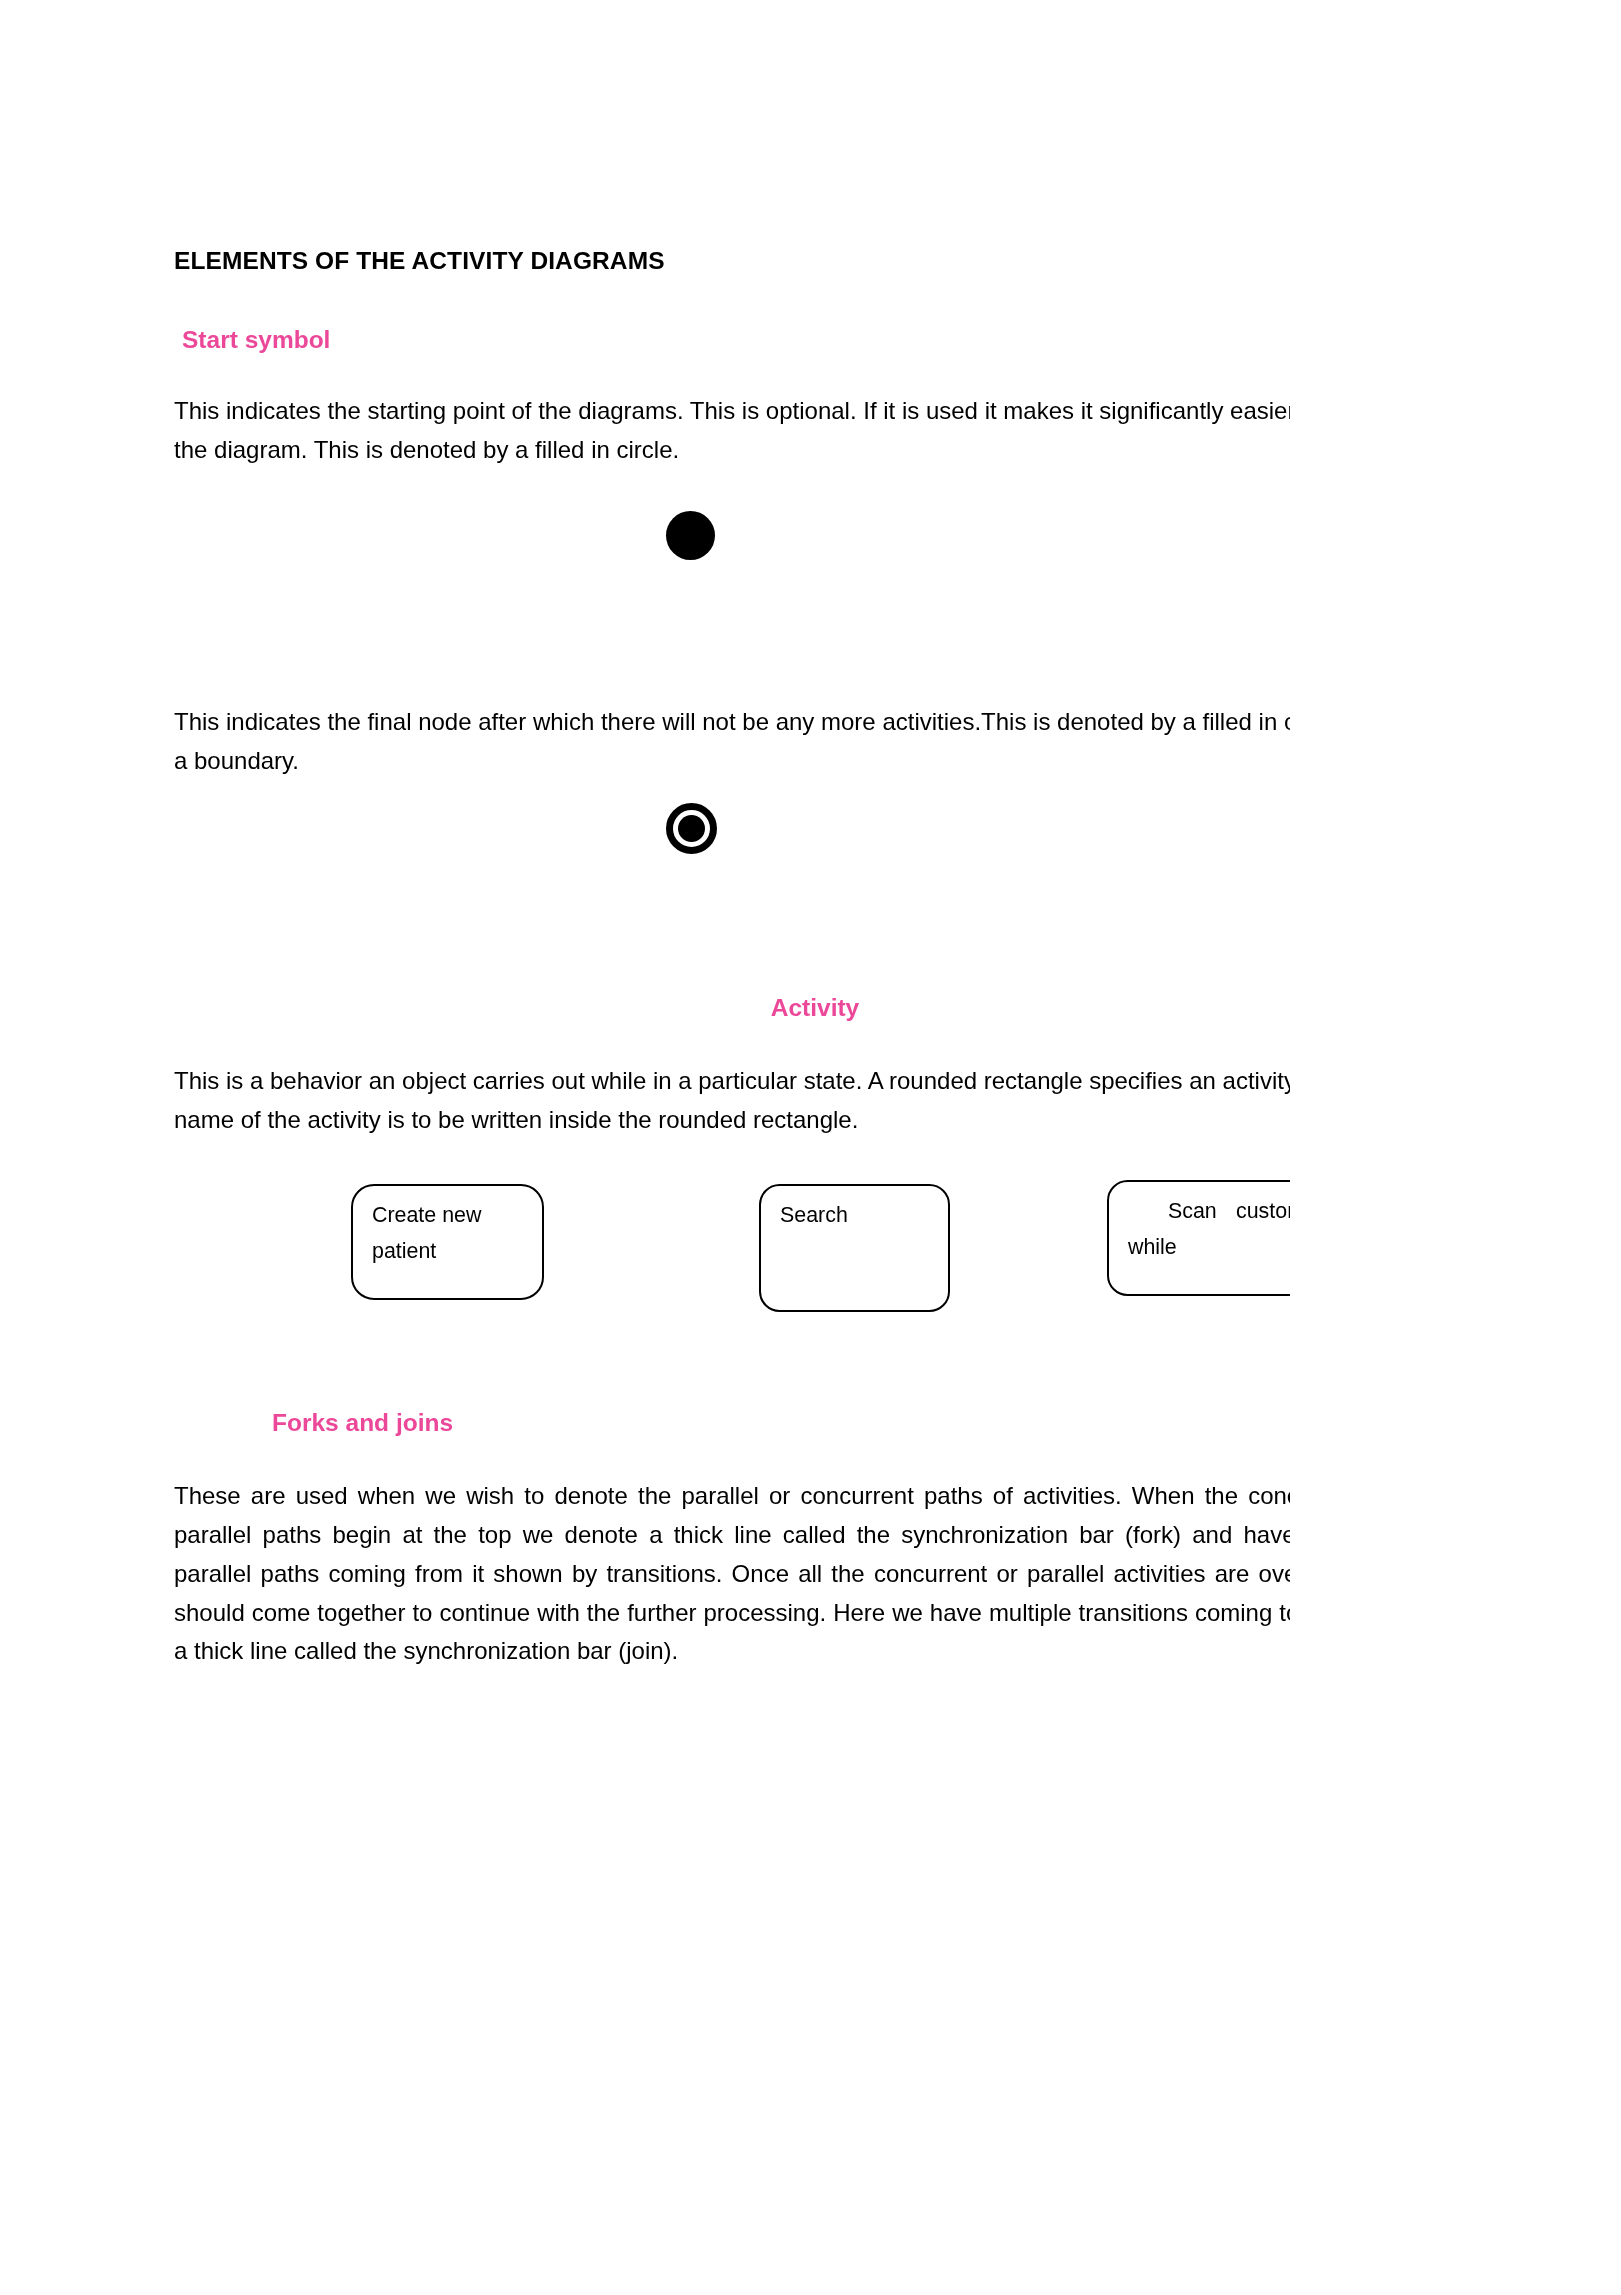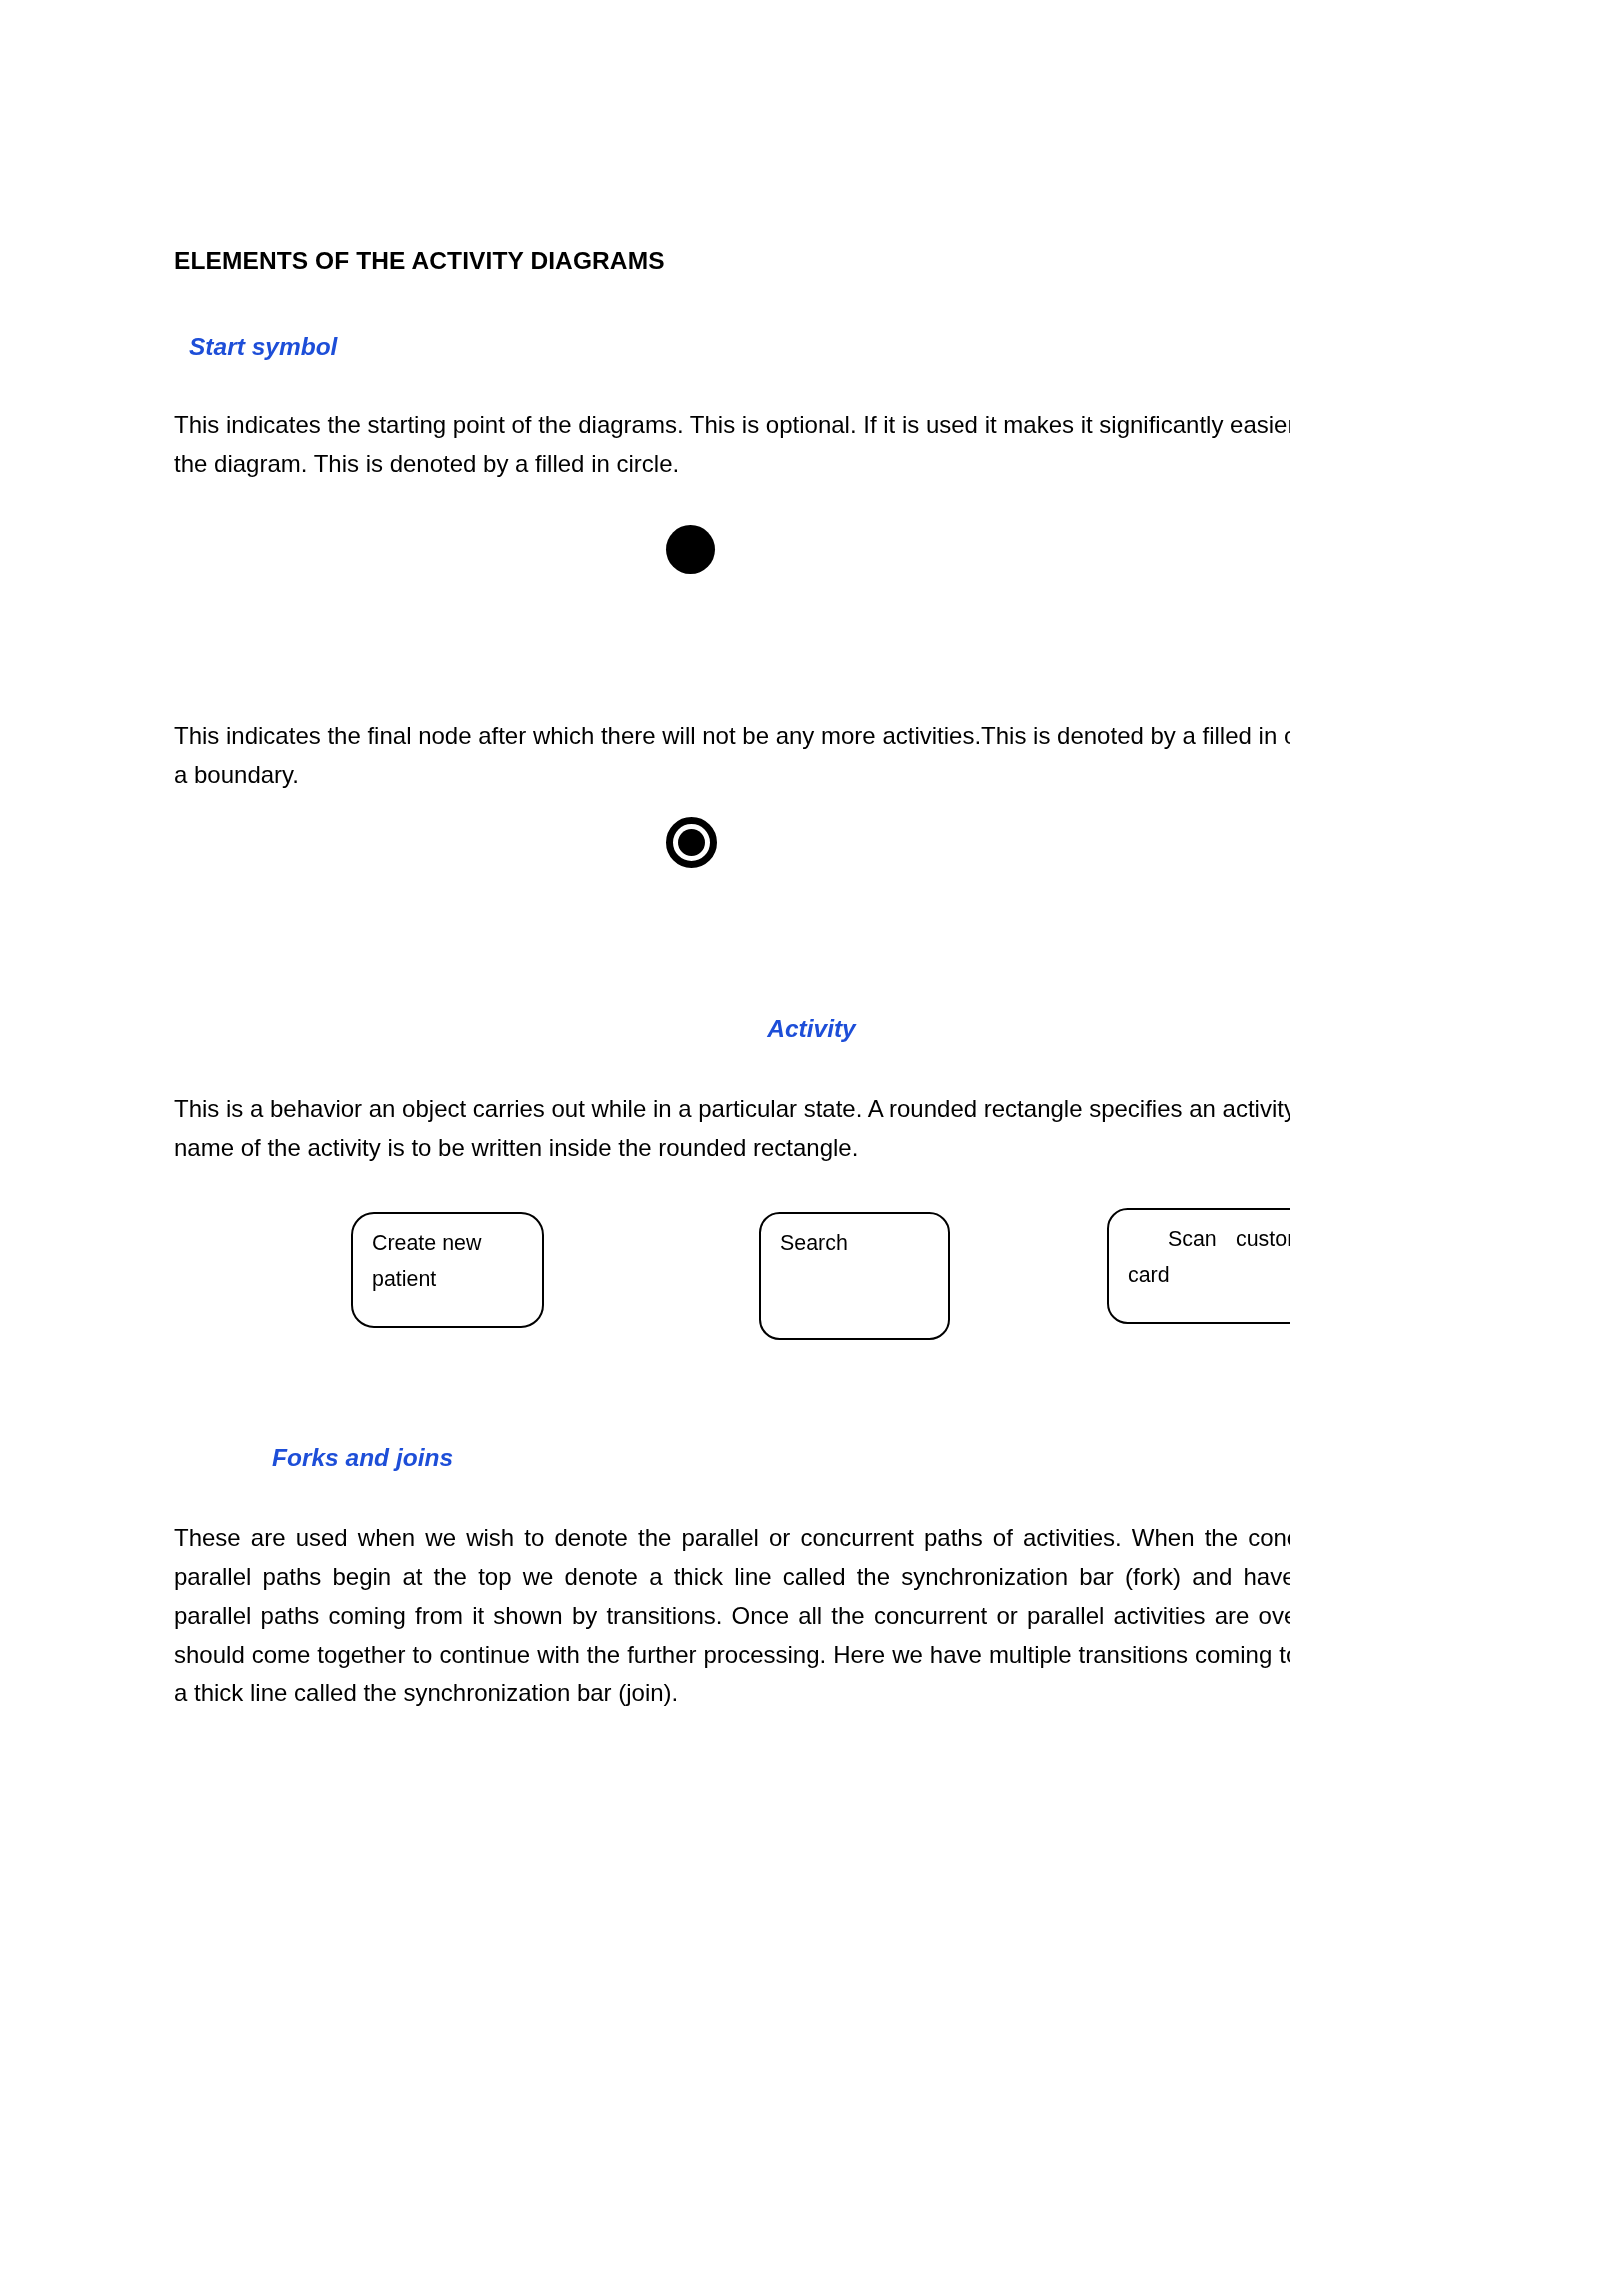--- a/index.html
+++ b/index.html
@@ -31,24 +31,23 @@
     font-weight: bold;
     letter-spacing: 0.1px;
     color: #000000;
     margin: 0;
     padding-top: 247px;
     line-height: 1.15;
   }
   .sub-heading {
     font-size: 24.5px;
     font-weight: bold;
-    color: #1d4ed8;
+    color: #ec4899;
     line-height: 1.15;
-    margin: 15px;
-    font-style: italic;
+    margin: 8px;
   }
   .sub-heading.h-start { padding-top: 43px; }
   .sub-heading.h-end   { padding-top: 0; text-align: center; margin-left: 71px; }
   .sub-heading.h-activity { padding-top: 0; text-align: center; margin-left: 71px; }
   .sub-heading.h-forks { padding-top: 0; margin-left: 98px; }
 
   
   p.body {
     font-size: 24px;
     line-height: 1.62;
@@ -156,21 +155,21 @@
         <span class="line">Create new</span>
         <span class="line">patient</span>
       </div>
 
       <div class="activity-box" style="left:585px; top:44px; width:191px; height:128px;">
         <span class="line">Search</span>
       </div>
 
       <div class="activity-box" style="left:933px; top:40px; width:238px; height:116px;">
         <span class="line-just">Scan customer</span>
-        <span class="line">card</span>
+        <span class="line">while</span>
       </div>
 
     </div>
 
     <div style="height:79px"></div>
 
     <div class="sub-heading h-forks">Forks and joins</div>
 
     <div style="height:32px"></div>
 

